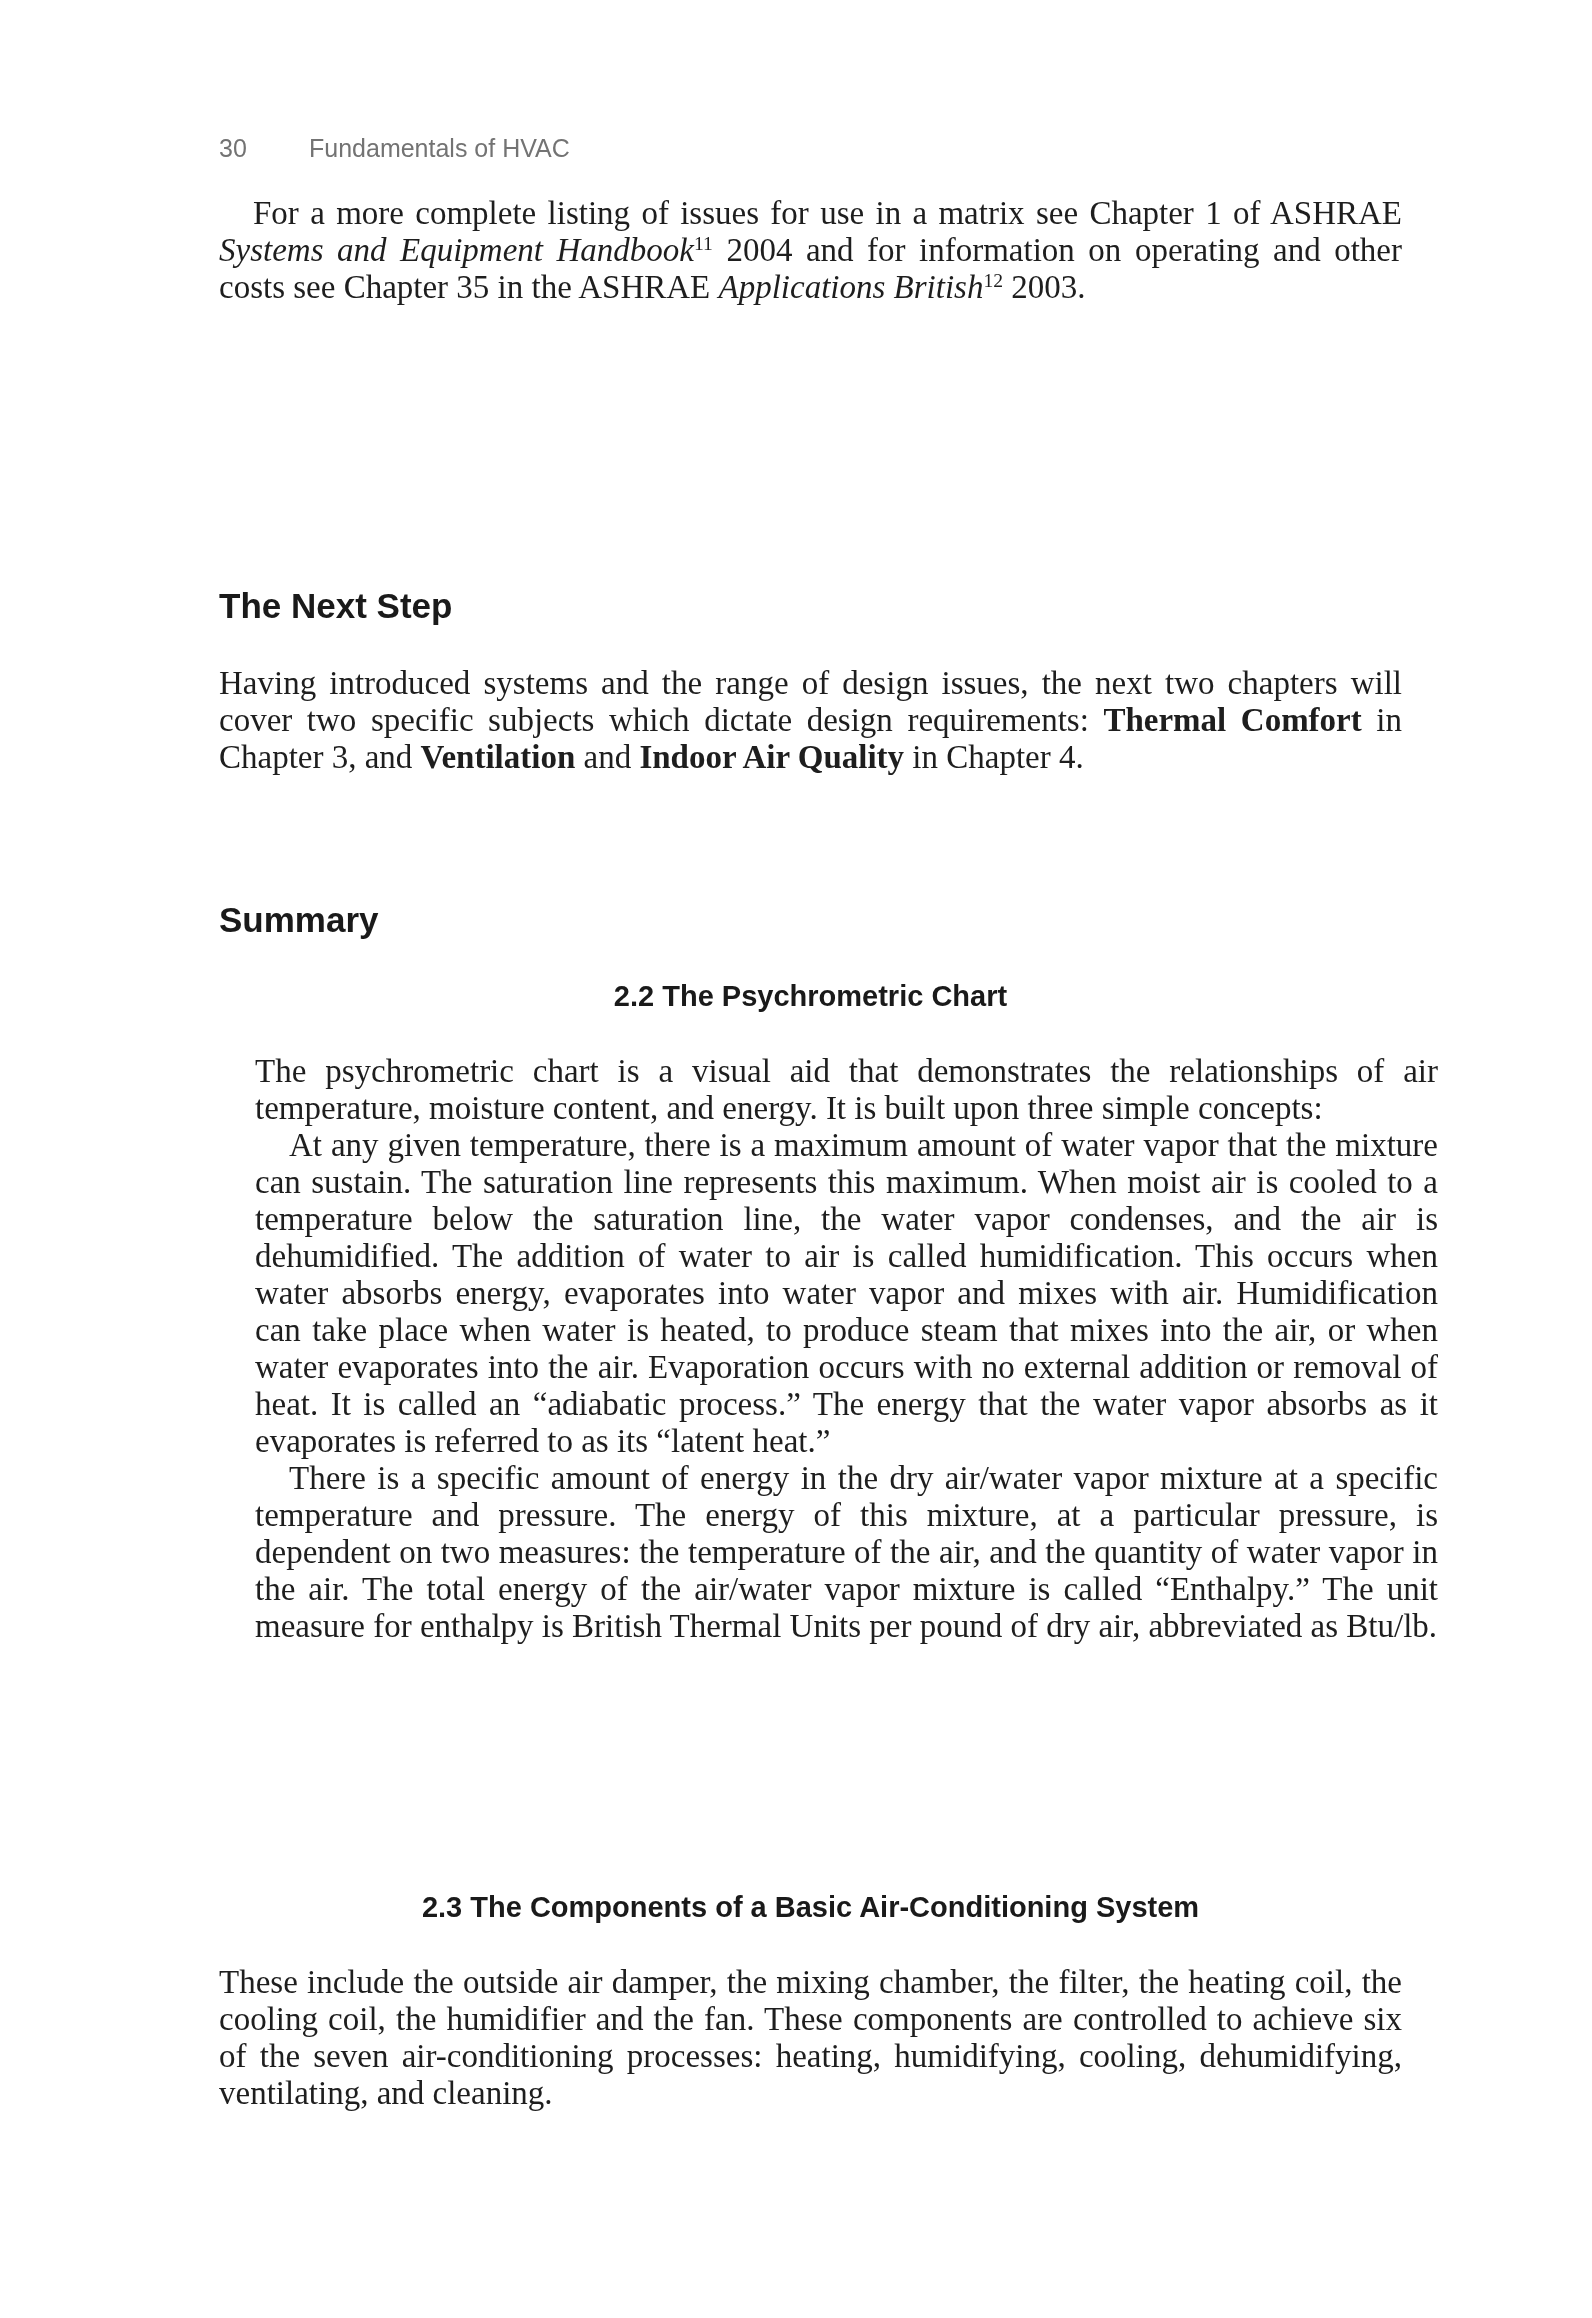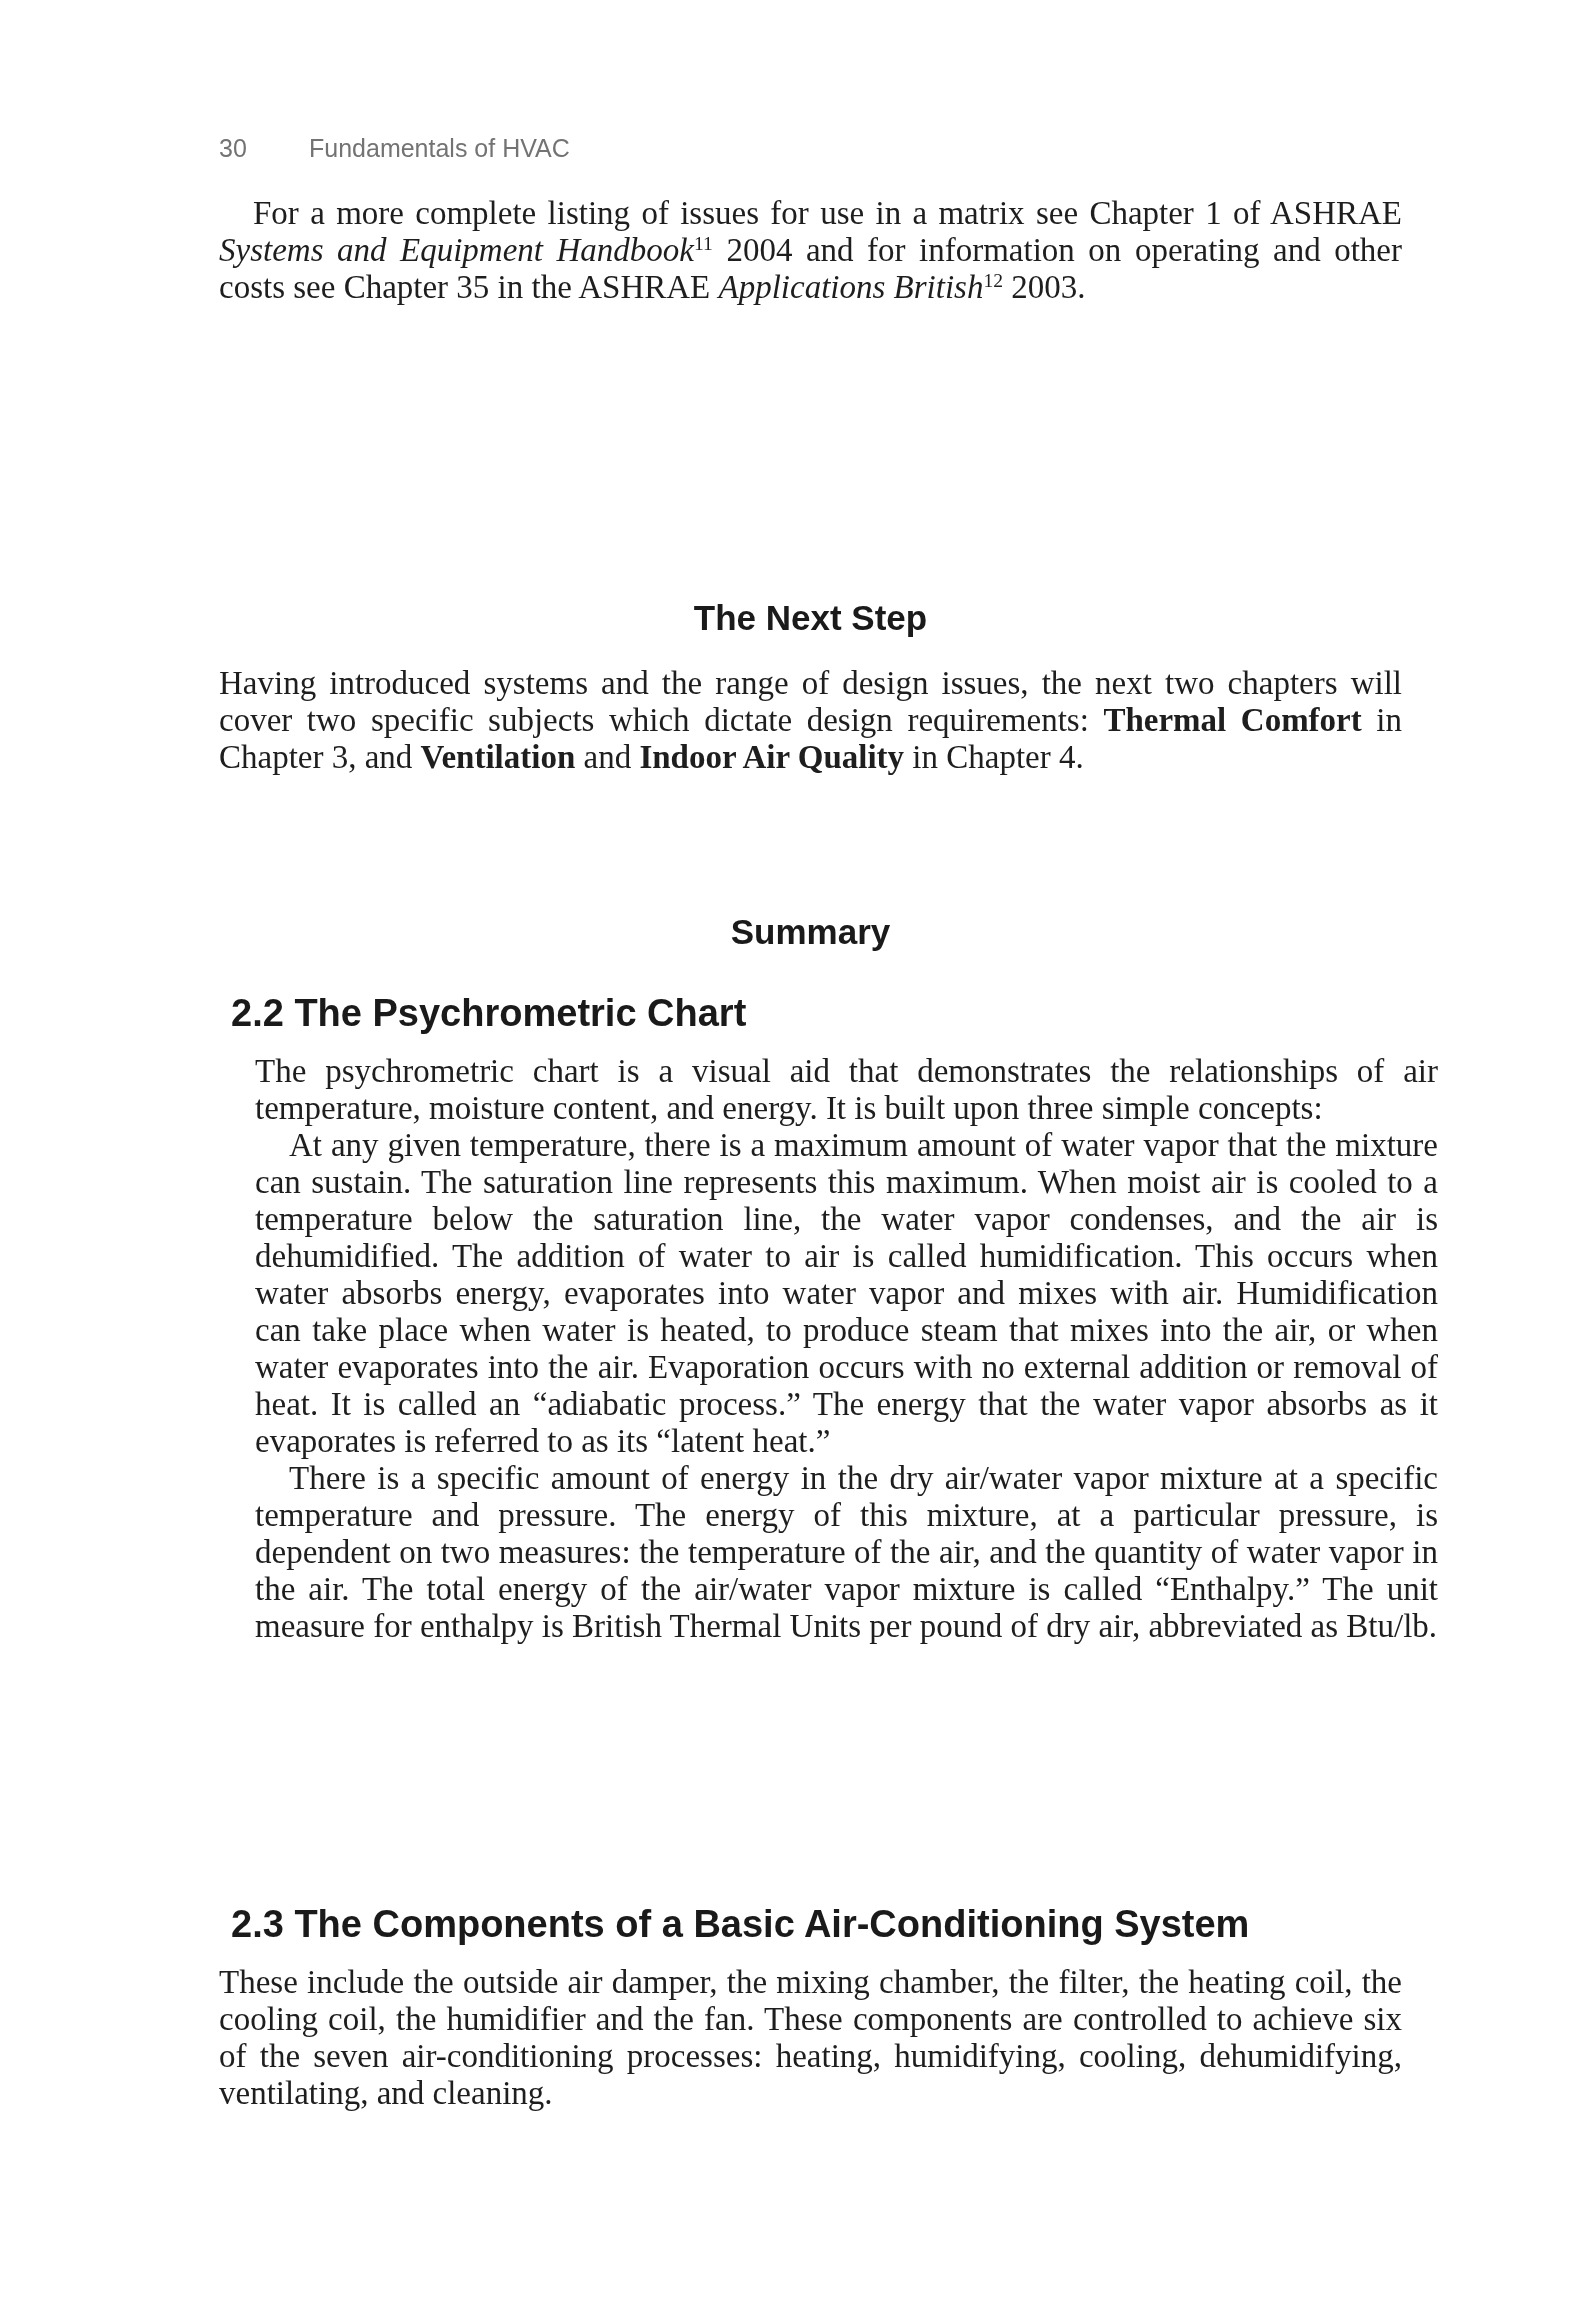--- a/index.html
+++ b/index.html
@@ -3,22 +3,22 @@
 <meta charset="utf-8">
 <style>
   html, body { margin: 0; padding: 0; background: #ffffff; }
   body { width: 1593px; height: 2319px; position: relative; overflow: hidden; color: #1e1e1e; }
   .page { position: absolute; left: 219px; top: 0; width: 1183px; }
   .running-head { position: absolute; top: 134px; left: 0; font-family: "Liberation Sans", sans-serif; font-size: 25px; color: #737373; }
   .running-head .num { display: inline-block; width: 90px; }
   .body-text { font-family: "Liberation Serif", serif; font-size: 33px; line-height: 37px; text-align: justify; margin: 0; }
   .indent { text-indent: 34px; }
   .block { position: absolute; left: 0; width: 1183px; }
-  .h1 { font-family: "Liberation Sans", sans-serif; font-weight: bold; font-size: 35px; margin: 12px; color: #1a1a1a; text-align: center; }
-  .h2 { font-family: "Liberation Sans", sans-serif; font-weight: bold; font-size: 38px; margin: 12px; color: #1a1a1a; }
+  .h1 { font-family: "Liberation Sans", sans-serif; font-weight: bold; font-size: 35px; margin: 0; color: #1a1a1a; }
+  .h2 { font-family: "Liberation Sans", sans-serif; font-weight: bold; font-size: 29px; margin: 0; color: #1a1a1a; text-align: center; }
   sup { font-size: 19.6px; line-height: 0; vertical-align: 11.5px; }
 </style>
 </head>
 <body>
 
 <div class="page">
 
   <div class="running-head">
     <span class="num">30</span><span>Fundamentals of HVAC</span>
   </div>

